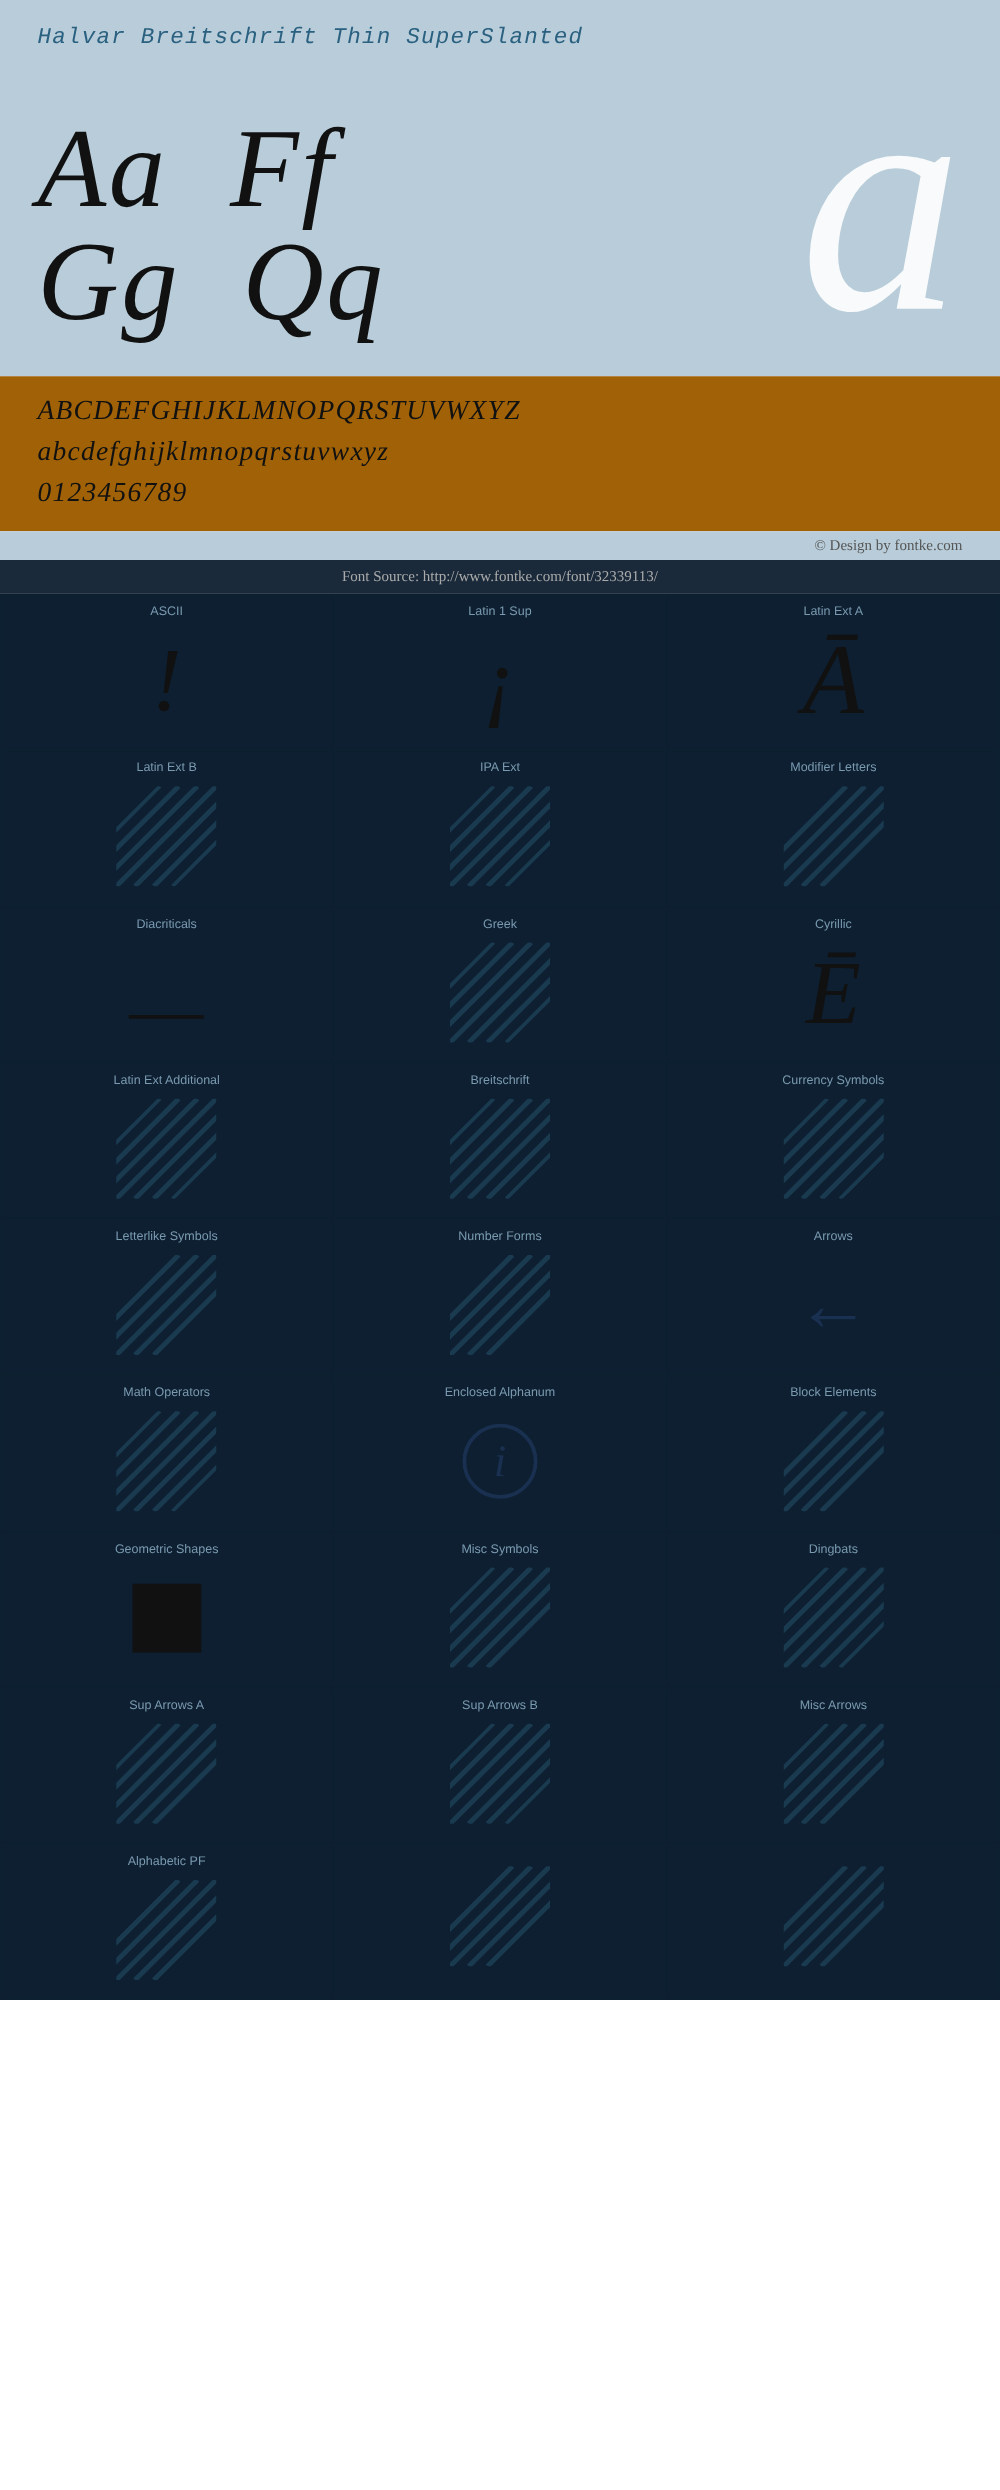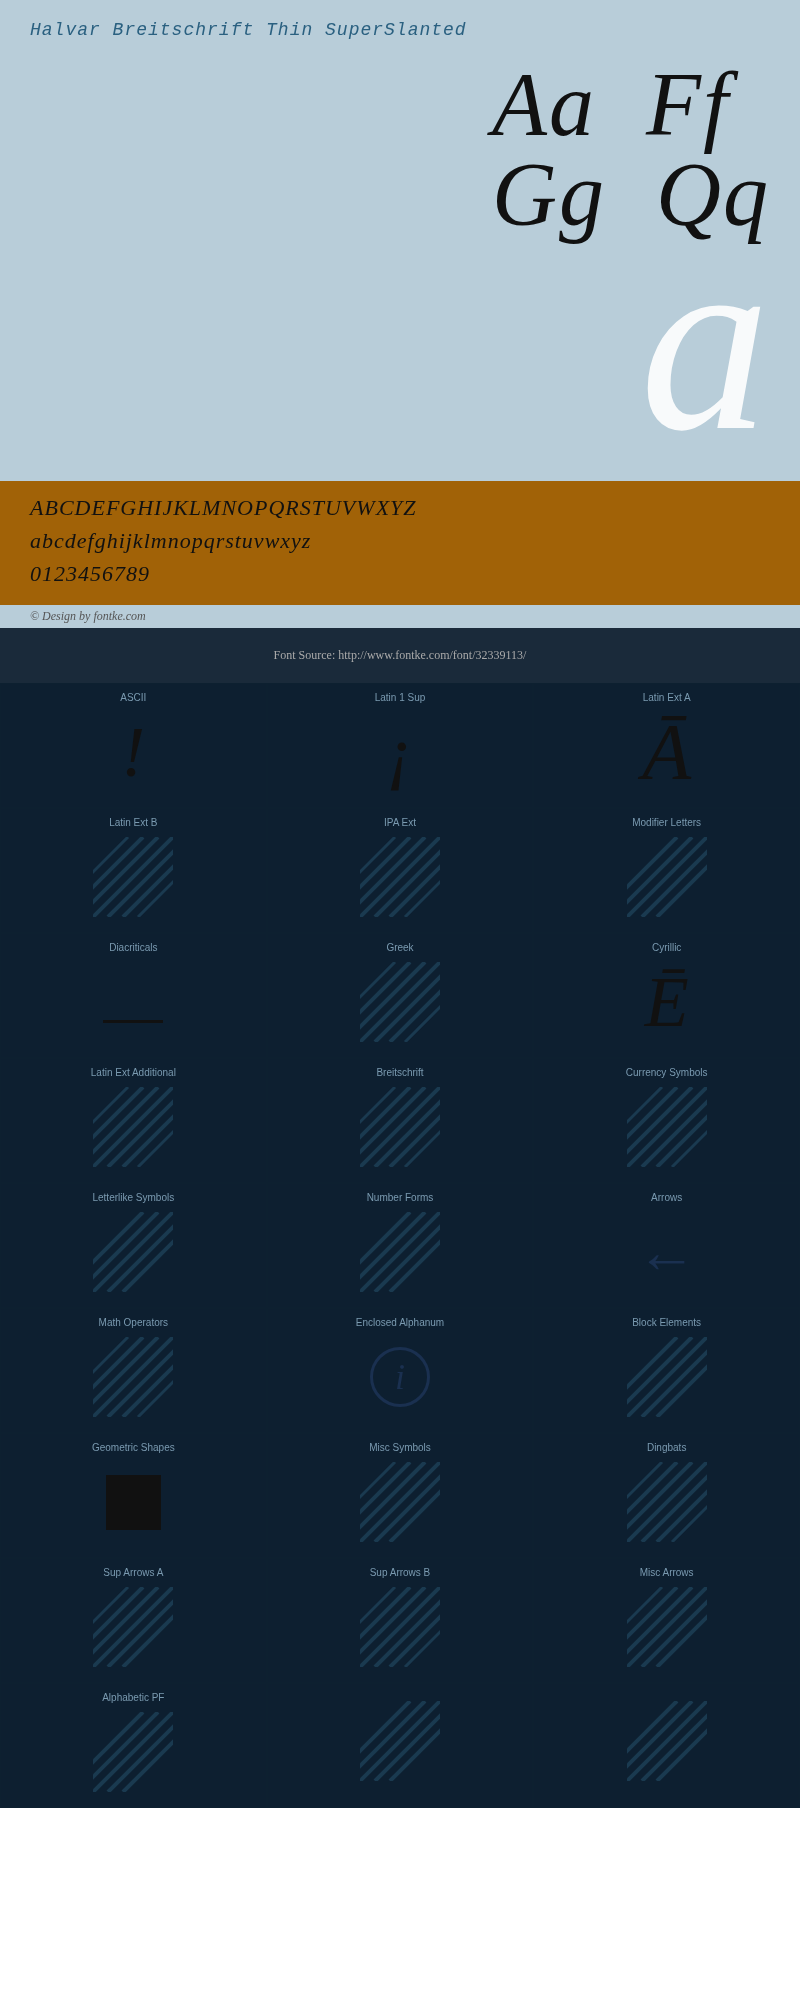--- a/index.html
+++ b/index.html
@@ -53,34 +53,33 @@
     .alphabet-line {
       font-size: 22px;
       font-style: italic;
       color: #111;
       letter-spacing: 1px;
       line-height: 1.5;
       font-family: Georgia, serif;
     }
 
     .copyright-line {
-      text-align: left;
+      text-align: right;
       font-size: 12px;
       color: #555;
       padding: 4px 30px;
       background: #b8cdd9;
-      font-style: italic;
     }
 
     .source-bar {
       background: #1a2a3a;
       color: #aaa;
       font-size: 12px;
       text-align: center;
-      padding: 20px;
+      padding: 6px;
     }
 
     .glyphs-grid {
       background: #0d1f30;
       display: grid;
       grid-template-columns: repeat(3, 1fr);
       gap: 0;
     }
 
     .glyph-cell {
@@ -126,21 +125,21 @@
       align-items: center;
       justify-content: center;
       font-size: 36px;
       font-style: italic;
       color: #1a3050;
       font-family: Georgia, serif;
     }
 
     .specimen-header-block {
       display: flex;
-      flex-direction: column;
+      flex-direction: row;
       align-items: flex-end;
     }
 
     .specimen-left {
       flex: 1;
     }
   </style>
 </head>
 <body>
 

